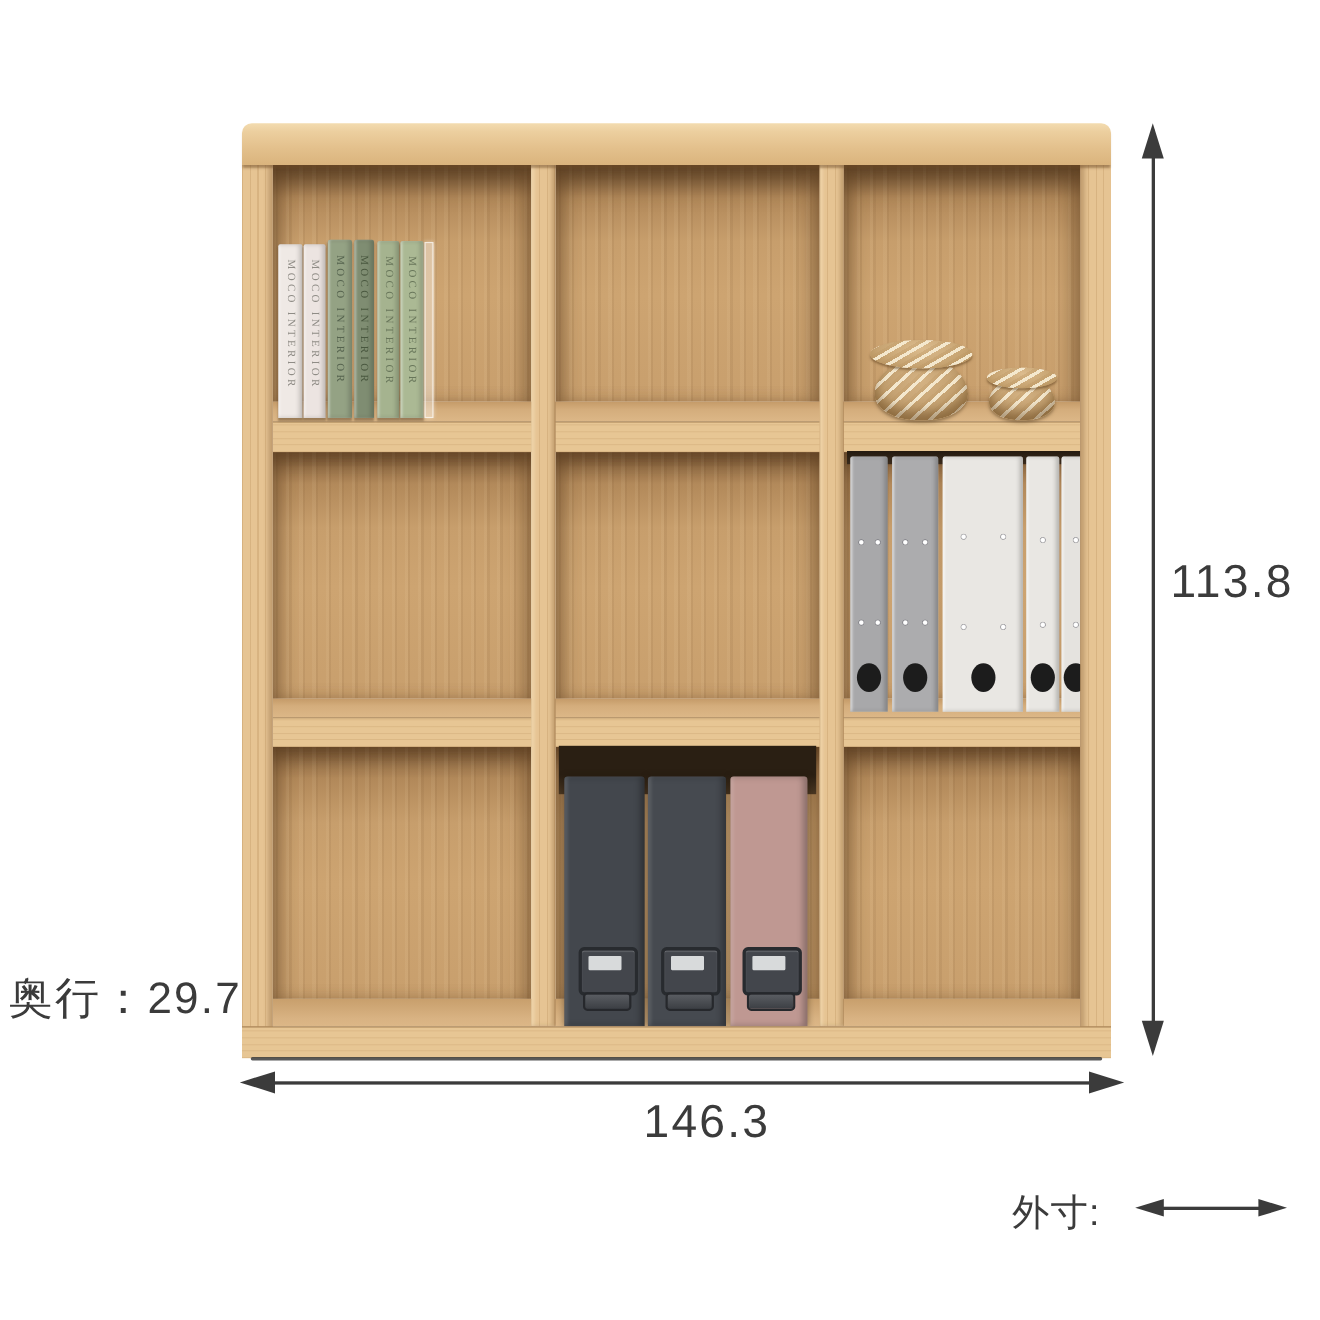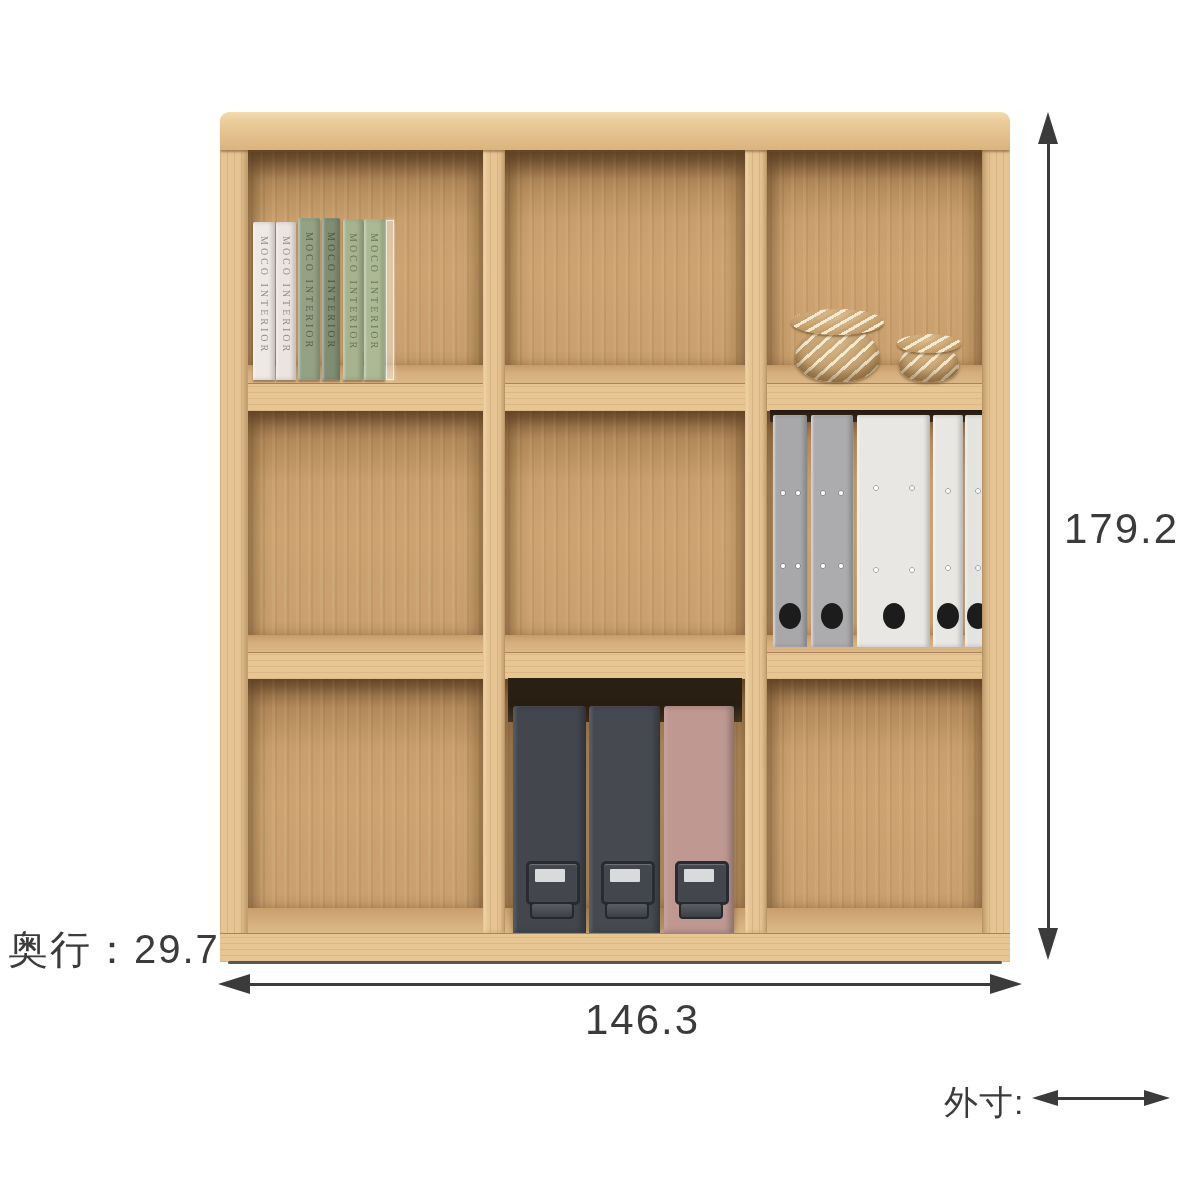--- a/index.html
+++ b/index.html
@@ -63,21 +63,21 @@
   .fbox .lframe{position:absolute;left:50%;top:155px;width:48px;height:38px;margin-left:-24px;
      background:#43464c;border:3px solid #282b2f;border-radius:5px;box-shadow:inset 0 1px 1px rgba(255,255,255,.25);}
   .fbox .llabel{position:absolute;left:50%;top:163px;width:30px;height:13px;margin-left:-15px;
      background:#d8dadb;border-radius:1px;}
   .fbox .lhandle{position:absolute;left:50%;top:196px;width:40px;height:13px;margin-left:-20px;
      background:linear-gradient(180deg,#5a5d62,#3c3f44);border:2px solid #26282c;border-radius:4px;}
 
   
   .dim-line{background:#3b3b3b;}
   .dim-text{color:#3b3b3b;font-size:42px;letter-spacing:2px;white-space:nowrap;}
-  .legend-text{color:#3b3b3b;font-size:34px;letter-spacing:1px;white-space:nowrap;margin-left:24px;}
+  .legend-text{color:#3b3b3b;font-size:34px;letter-spacing:1px;white-space:nowrap;}
   .tri{width:0;height:0;}
   .tri.up{border-left:10px solid transparent;border-right:10px solid transparent;border-bottom:32px solid #3b3b3b;}
   .tri.down{border-left:10px solid transparent;border-right:10px solid transparent;border-top:32px solid #3b3b3b;}
   .tri.left{border-top:10px solid transparent;border-bottom:10px solid transparent;border-right:32px solid #3b3b3b;}
   .tri.right{border-top:10px solid transparent;border-bottom:10px solid transparent;border-left:32px solid #3b3b3b;}
   .tri.sleft{border-top:8px solid transparent;border-bottom:8px solid transparent;border-right:26px solid #3b3b3b;}
   .tri.sright{border-top:8px solid transparent;border-bottom:8px solid transparent;border-left:26px solid #3b3b3b;}
 </style>
 </head>
 <body>
@@ -181,28 +181,28 @@
     <div class="abs wood-face-v" style="left:263px;top:38px;width:22px;height:783px;box-shadow:inset 3px 0 3px rgba(255,240,210,.35),inset -3px 0 4px rgba(120,80,40,.35);"></div>
     <div class="abs wood-face-v" style="left:525px;top:38px;width:22px;height:783px;box-shadow:inset 3px 0 3px rgba(255,240,210,.35),inset -3px 0 4px rgba(120,80,40,.35);"></div>
     <div class="abs wood-face-v top-panel" style="left:0;top:0;width:790px;height:38px;"></div>
     <div class="abs wood-face-h shelf-face" style="left:0;top:821px;width:790px;height:28px;"></div>
     <div class="abs feet" style="left:8px;top:849px;width:774px;height:3px;"></div>
   </div>
 
   <div class="abs dim-line" style="left:1047px;top:118px;width:3px;height:836px;"></div>
   <div class="abs tri up" style="left:1038px;top:112px;"></div>
   <div class="abs tri down" style="left:1038px;top:928px;"></div>
-  <div class="abs dim-text" style="left:1064px;top:505px;">179.2</div>
+  <div class="abs dim-text" style="left:1064px;top:505px;">113.8</div>
 
   <div class="abs dim-line" style="left:230px;top:983px;width:780px;height:3px;"></div>
   <div class="abs tri left" style="left:218px;top:974px;"></div>
   <div class="abs tri right" style="left:990px;top:974px;"></div>
   <div class="abs dim-text" style="left:585px;top:996px;">146.3</div>
 
-  <div class="abs dim-text" style="left:8px;top:922px;font-size:40px;">奥行：29.7</div>
+  <div class="abs dim-text" style="left:8px;top:880px;font-size:40px;">奥行：29.7</div>
 
   <div class="abs legend-text" style="left:920px;top:1080px;">外寸:</div>
   <div class="abs" style="left:1032px;top:1088px;width:138px;height:20px;">
     <div class="abs dim-line" style="left:20px;top:9px;width:98px;height:3px;"></div>
     <div class="abs tri sleft" style="left:0;top:2px;"></div>
     <div class="abs tri sright" style="left:112px;top:2px;"></div>
   </div>
 
 </div>
 

